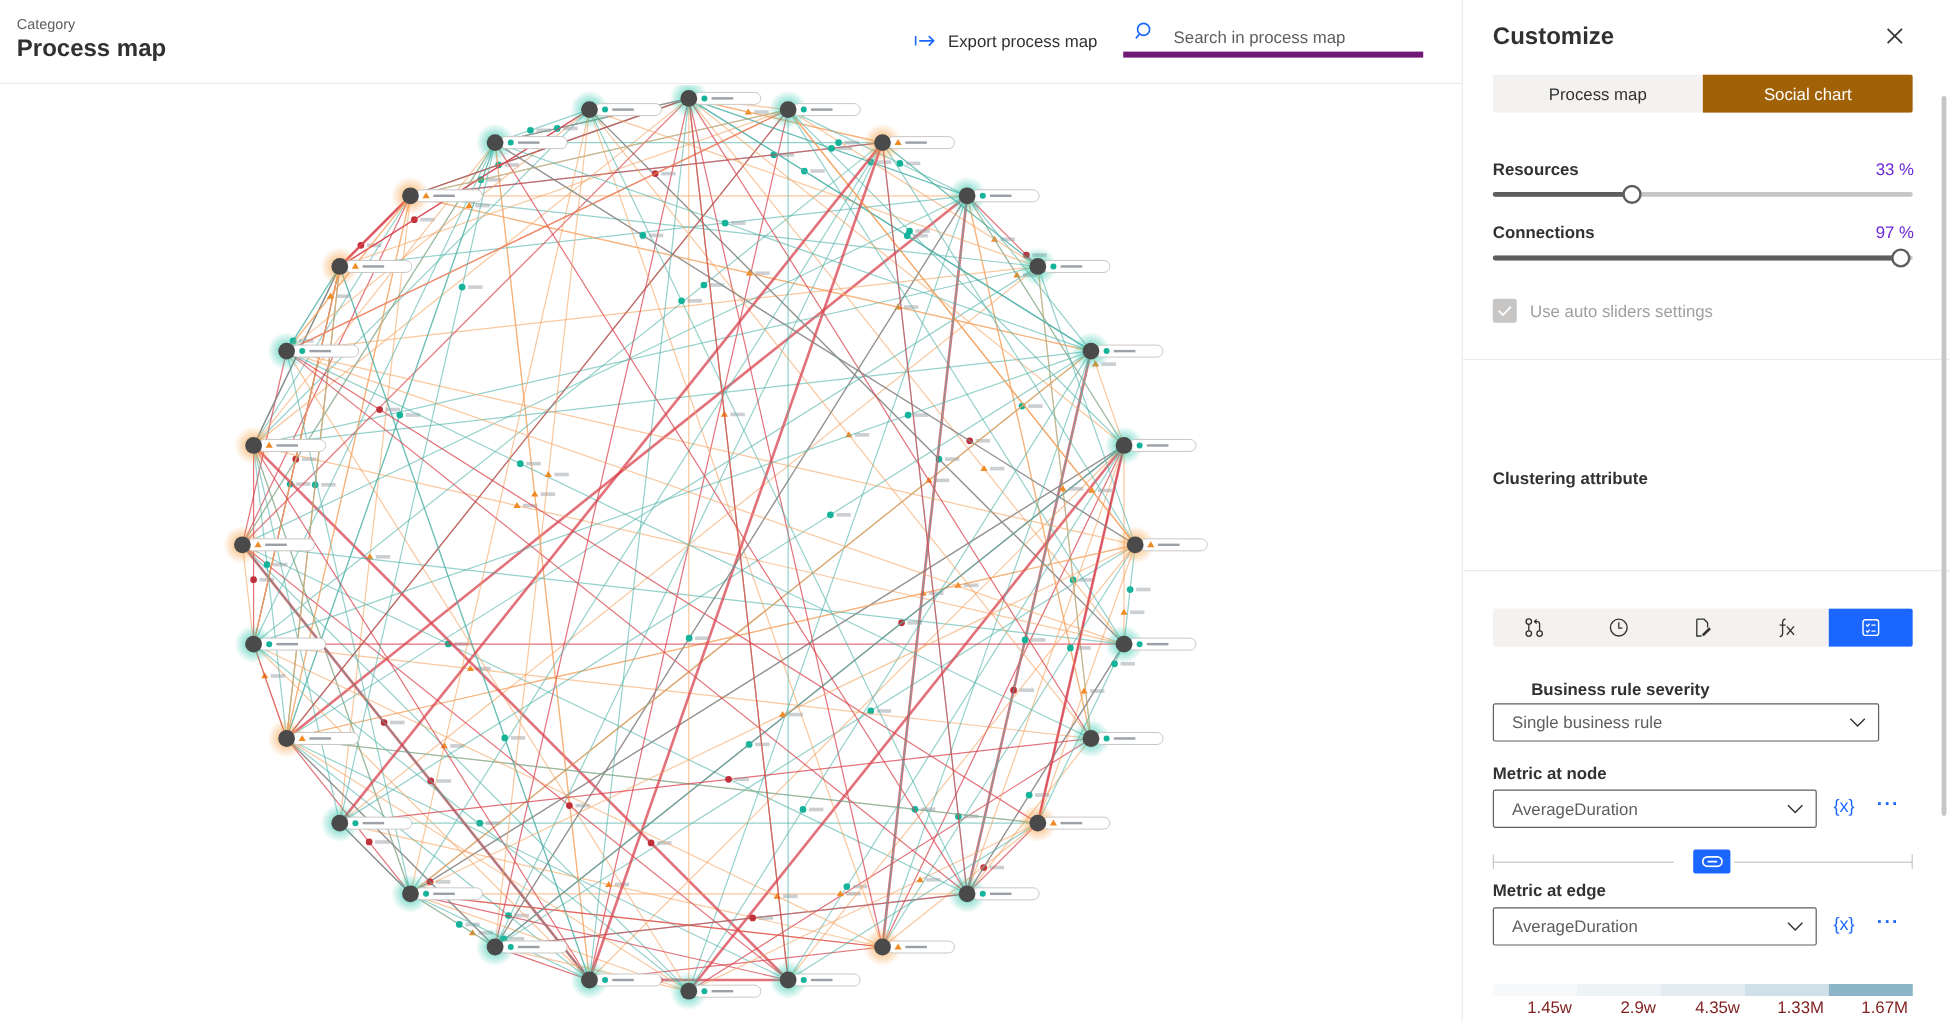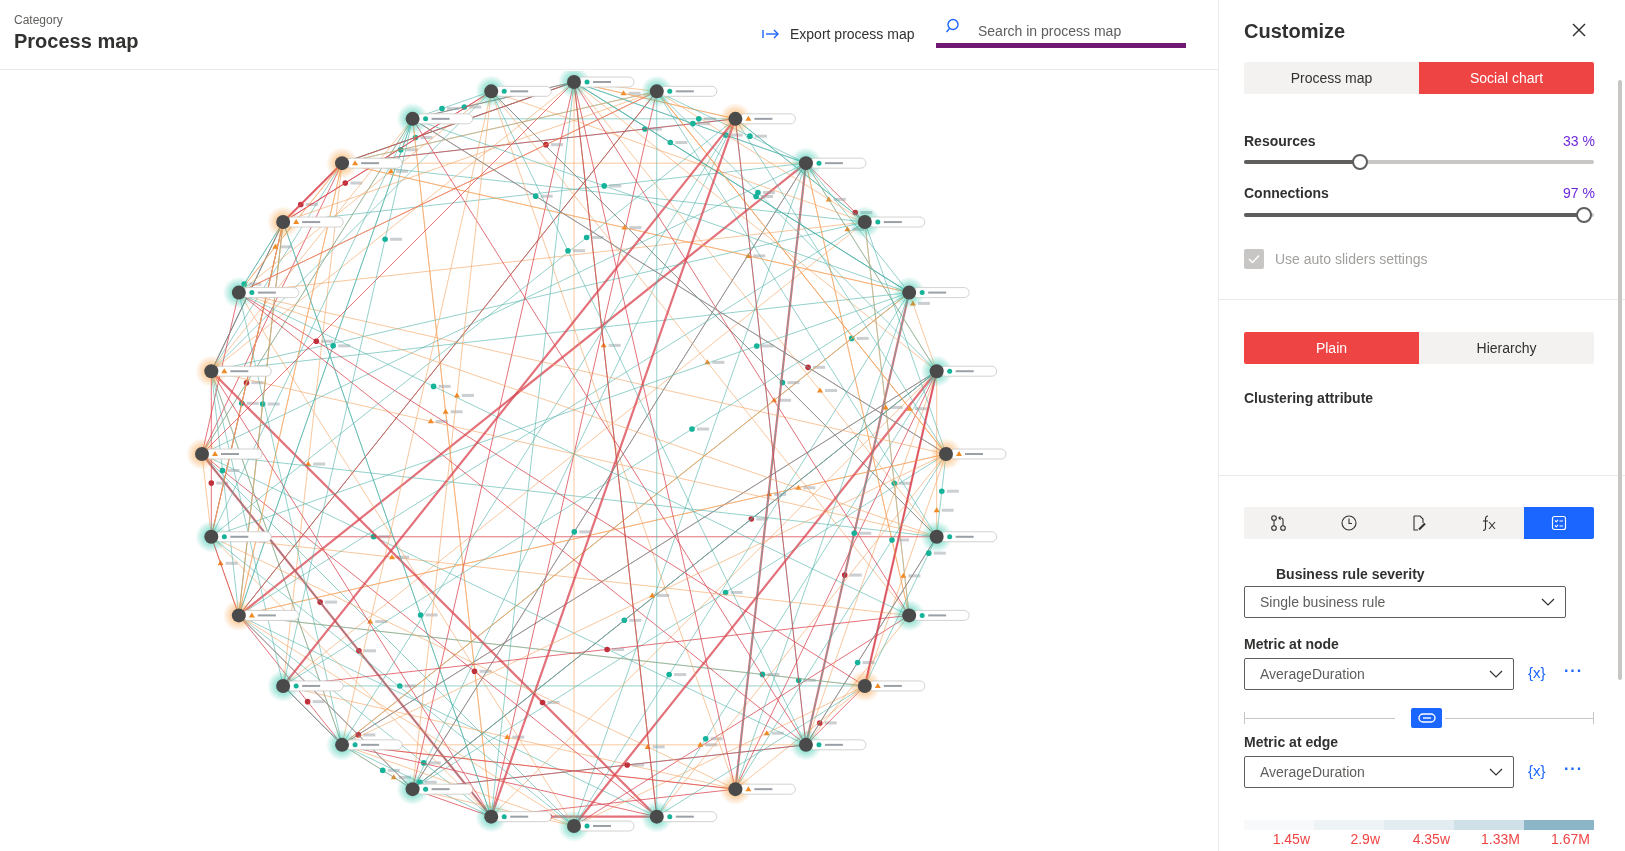--- a/index.html
+++ b/index.html
@@ -16,21 +16,21 @@
   .search input { border: none; outline: none; background: transparent; margin-left: 16px; font-size: 14px; width: 200px; color: #323130; font-family: "Liberation Sans", sans-serif; }
   .search input::placeholder { color: #605e5c; }
   .canvas { position: absolute; left: 0; top: 71px; width: 1218px; height: 780px; overflow: hidden; }
   .canvas svg { position: absolute; left: 0; top: -71px; }
 
   .panel { position: absolute; left: 1218px; top: 0; width: 407px; height: 851px; border-left: 1px solid #edebe9; background: #fff; overflow: hidden; }
   .panel-title { position: absolute; left: 25px; top: 20px; font-size: 20px; font-weight: 600; color: #323130; }
   .close { position: absolute; left: 350px; top: 20px; width: 20px; height: 20px; cursor: pointer; }
   .seg { position: absolute; display: flex; height: 32px; border-radius: 2px; overflow: hidden; }
   .seg .opt { flex: 1; display: flex; align-items: center; justify-content: center; font-size: 14px; background: #f3f2f1; color: #323130; cursor: pointer; }
-  .seg .opt.active { background: #ef4444; color: #fff; }
+  .seg .opt.active { background: #a16207; color: #fff; }
   .lbl { position: absolute; left: 25px; font-size: 14px; font-weight: 600; color: #323130; }
   .val { position: absolute; right: 30px; font-size: 14px; color: #6d28d9; }
   .slider { position: absolute; left: 25px; width: 350px; height: 4px; background: #c8c6c4; border-radius: 2px; }
   .slider .fill { position: absolute; left: 0; top: 0; height: 4px; background: #605e5c; border-radius: 2px; }
   .slider .thumb { position: absolute; top: -6px; width: 16px; height: 16px; border-radius: 50%; border: 2px solid #605e5c; background: #fff; margin-left: -8px; }
   .check { position: absolute; left: 25px; top: 249px; display: flex; align-items: center; gap: 11px; font-size: 14px; color: #a19f9d; }
   .check .box { width: 20px; height: 20px; background: #c8c6c4; border-radius: 2px; display: flex; align-items: center; justify-content: center; }
   .divider { position: absolute; left: 0; width: 407px; height: 1px; background: #edebe9; }
   .dropdown { position: absolute; left: 25px; height: 32px; border: 1px solid #605e5c; border-radius: 2px; display: flex; align-items: center; padding-left: 15px; font-size: 14px; color: #605e5c; cursor: pointer; background:#fff; }
   .dropdown .chev { position: absolute; right: 10px; top: 10px; width: 14px; height: 10px; }
@@ -38,21 +38,21 @@
   .iconbar .ib { flex: 1; display: flex; align-items: center; justify-content: center; cursor: pointer; }
   .iconbar .ib.active { background: #1a66ff; }
   .fx { position: absolute; font-size: 15px; color: #1a66ff; cursor: pointer; }
   .more { position: absolute; font-size: 16px; color: #1a66ff; font-weight: 700; cursor: pointer; letter-spacing: 1px; }
   .linkrow { position: absolute; left: 25px; top: 708px; width: 350px; height: 20px; }
   .linkrow .ln { position: absolute; top: 10px; height: 1px; background: #c8c6c4; }
   .linkrow .tick { position: absolute; top: 4px; width: 1px; height: 12px; background: #c8c6c4; }
   .linkbtn { position: absolute; left: 167px; top: 0; width: 31px; height: 20px; background: #1a66ff; border-radius: 2px; display: flex; align-items: center; justify-content: center; cursor: pointer; }
   .legend { position: absolute; left: 25px; top: 820px; width: 350px; height: 10px; display: flex; }
   .legend div { flex: 1; }
-  .legend-labels { position: absolute; left: 25px; top: 831px; width: 350px; display: flex; font-size: 14px; color: #ef4444; }
+  .legend-labels { position: absolute; left: 25px; top: 831px; width: 350px; display: flex; font-size: 14px; color: #7f1d1d; }
   .legend-labels span { flex: 1; text-align: right; padding-right: 4px; }
   .scroll { position: absolute; left: 399px; top: 80px; width: 4px; height: 600px; background: #c8c6c4; border-radius: 2px; }
 </style>
 </head>
 <body>
 
 <div class="app">
   <div class="main">
     <div class="header">
       <div class="crumb">Category</div>
@@ -687,24 +687,20 @@
       <div class="box">
         <svg width="12" height="10" viewBox="0 0 12 10">
             <polyline points="1,5 4.5,8.5 11,1.5" fill="none" stroke="#fff" stroke-width="1.5"></polyline>
           </svg>
       </div>
       <span>Use auto sliders settings</span>
     </div>
 
     <div class="divider" style="top:299px;"></div>
 
-    <div class="seg" style="left:25px;top:332px;width:350px;">
-      <div class="opt active">Plain</div>
-      <div class="opt">Hierarchy</div>
-    </div>
 
     <div class="lbl" style="top:390px;text-align:center;">Clustering attribute</div>
 
     <div class="divider" style="top:475px;"></div>
 
     <div class="iconbar">
       <div class="ib">
         <svg width="18" height="18" viewBox="0 0 18 18">
             <circle cx="4" cy="4" r="2.3" fill="none" stroke="#323130" stroke-width="1.1"></circle>
             <circle cx="4" cy="14" r="2.3" fill="none" stroke="#323130" stroke-width="1.1"></circle>

